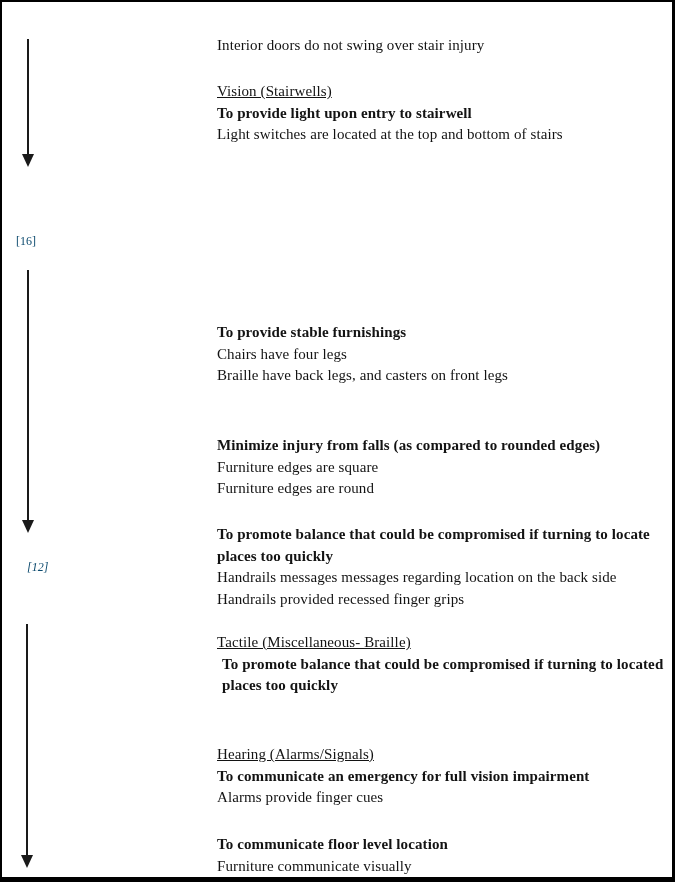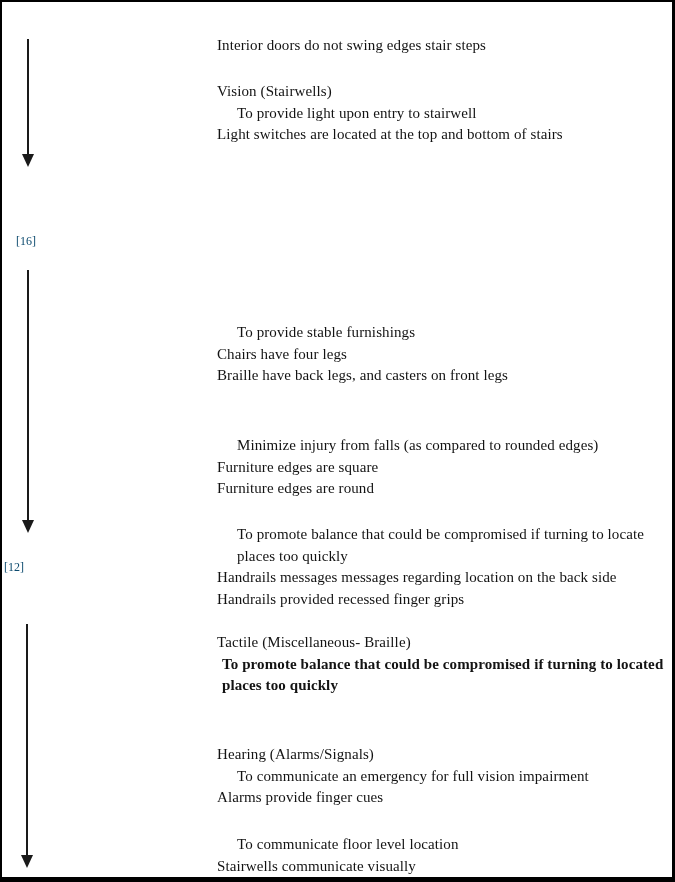--- a/index.html
+++ b/index.html
@@ -49,36 +49,36 @@
   .arrow-2 { left: 19px; top: 268px; height: 263px; }
   .arrow-3 { left: 18px; top: 622px; height: 244px; }
 
   .margin-label {
     position: absolute;
     font-size: 12px;
     line-height: 18px;
     color: #0c4a6e;
   }
   .label-16 { left: 14px; top: 230px; }
-  .label-12 { left: 2px; top: 556px; }
+  .label-12 { left: 25px; top: 556px; font-style: italic; }
 
   
   .block {
     position: absolute;
     left: 215px;
     right: 6px;
   }
   .line {
     font-size: 15px;
     line-height: 21.5px;
     white-space: nowrap;
     letter-spacing: 0.1px;
   }
-  .line.u  { }
-  .line.b  { font-weight: normal; margin-left: 20px; }
+  .line.u  { text-decoration: underline; }
+  .line.b  { font-weight: bold; }
   .line.bi { font-weight: bold; padding-left: 5px; }
 
   .blk-0 { top: 33px; }
   .blk-1 { top: 79px; }
   .blk-2 { top: 187px; }
   .blk-3 { top: 320px; }
   .blk-4 { top: 433px; }
   .blk-5 { top: 522px; }
   .blk-6 { top: 630px; }
   .blk-7 { top: 742px; }
@@ -102,21 +102,21 @@
   </div>
 
   <div class="margin-label label-12">[12]</div>
 
   <div class="arrow arrow-3">
     <span class="shaft"></span>
     <span class="head"></span>
   </div>
 
   <div class="block blk-0">
-    <div class="line">Interior doors do not swing edges stair steps</div>
+    <div class="line">Interior doors do not swing over stair injury</div>
   </div>
 
   <div class="block blk-1">
     <div class="line u">Vision (Stairwells)</div>
     <div class="line b">To provide light upon entry to stairwell</div>
     <div class="line">Light switches are located at the top and bottom of stairs</div>
   </div>
 
 
   <div class="block blk-3">
@@ -145,16 +145,16 @@
   </div>
 
   <div class="block blk-7">
     <div class="line u">Hearing (Alarms/Signals)</div>
     <div class="line b">To communicate an emergency for full vision impairment</div>
     <div class="line">Alarms provide finger cues</div>
   </div>
 
   <div class="block blk-8">
     <div class="line b">To communicate floor level location</div>
-    <div class="line">Stairwells communicate visually</div>
+    <div class="line">Furniture communicate visually</div>
   </div>
 
 </div>
 
 </body></html>

